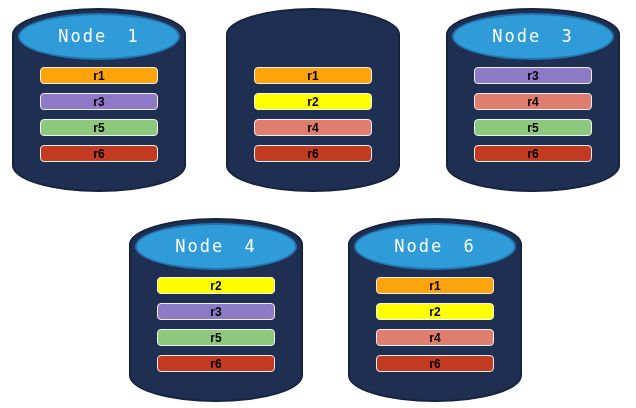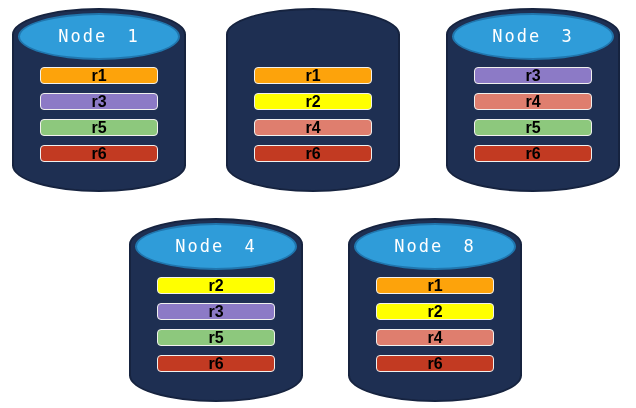--- a/index.html
+++ b/index.html
@@ -62,21 +62,21 @@
   .bar {
     width: 116px;
     height: 15px;
     border: 1px solid #f0f0ee;
     border-radius: 4px;
     box-sizing: content-box;
     display: flex;
     align-items: center;
     justify-content: center;
     color: #000000;
-    font-size: 16px;
+    font-size: 12px;
     font-weight: bold;
     line-height: 1;
   }
   
   .pos-n1 { left: 12px;  top: 8px;   }
   .pos-n2 { left: 226px; top: 8px;   }
   .pos-n3 { left: 446px; top: 8px;   }
   .pos-n4 { left: 122px; top: 218px; margin-left: 7px; }
   .pos-n5 { left: 348px; top: 218px; }
 </style>
@@ -130,21 +130,21 @@
       <div class="bar" style="background: rgb(255, 255, 0);">r2</div>
       <div class="bar" style="background: rgb(140, 122, 198);">r3</div>
       <div class="bar" style="background: rgb(141, 200, 125);">r5</div>
       <div class="bar" style="background: rgb(194, 58, 34);">r6</div>
     </div>
   </div>
 
   <div class="cylinder pos-n5">
     <div class="cyl-body"></div>
     <div class="cyl-top">
-      <span class="cyl-title">Node 8</span>
+      <span class="cyl-title">Node 6</span>
     </div>
     <div class="bars">
       <div class="bar" style="background: rgb(253, 163, 11);">r1</div>
       <div class="bar" style="background: rgb(255, 255, 0);">r2</div>
       <div class="bar" style="background: rgb(223, 126, 110);">r4</div>
       <div class="bar" style="background: rgb(194, 58, 34);">r6</div>
     </div>
   </div>
 
 </div>

